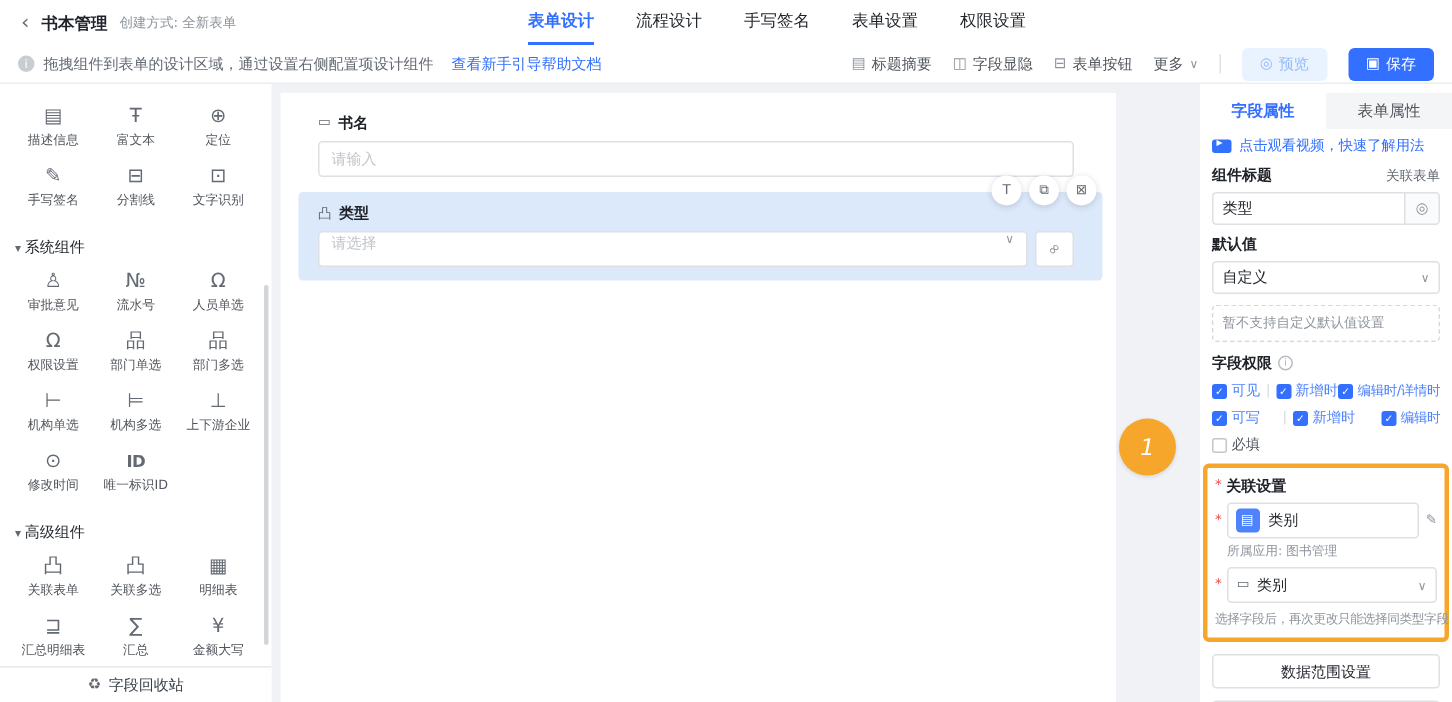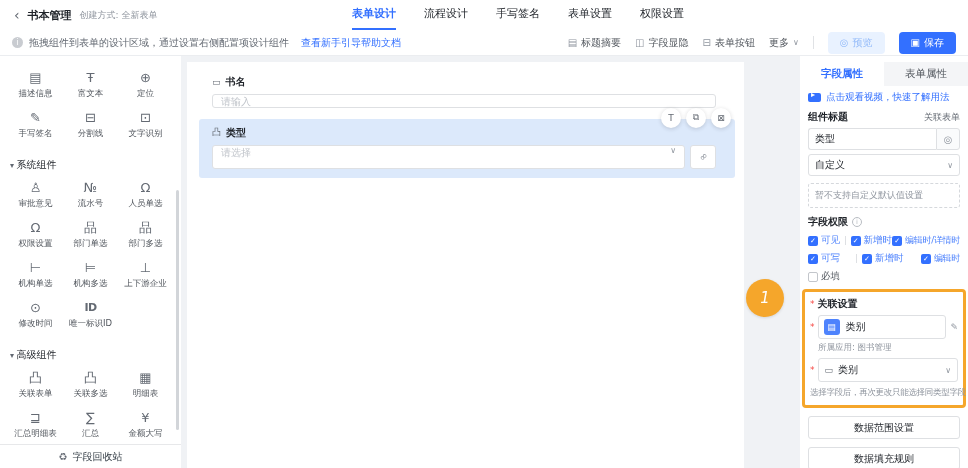--- a/index.html
+++ b/index.html
@@ -40,21 +40,21 @@
   .sect { font-size:10px; color:#1f2329; padding:8px 2px 8px 2px; cursor:pointer; }
   .sect::before { content:"▾ "; font-size:8px; color:#646a73; }
   .sb-thumb { position:absolute; right:2px; top:134px; width:3px; height:240px; background:#d2d5d9; border-radius:2px; }
   .recycle { position:absolute; left:0; right:0; bottom:0; height:24px; background:#fff; border-top:1px solid #e7e8ea; display:flex; align-items:center; justify-content:center; gap:5px; font-size:10px; color:#374049; cursor:pointer; }
   .recycle .ic { font-size:10px; color:#646a73; }
 
   
   .canvas { position:absolute; top:62px; left:187px; width:557px; bottom:0; background:#fff; padding:13px 28px 0 25px; }
   .f-label { display:flex; align-items:center; gap:5px; font-size:10px; font-weight:600; color:#1f2329; height:14px; }
   .f-label .fic { font-size:9px; color:#646a73; font-weight:normal; }
-  .f-input { margin-top:5px; width:100%; height:14px; border:1px solid #dee0e3; border-radius:3px; background:#fff; padding:0 8px; font-size:10px; color:#1f2329; font-family:inherit; outline:none; }
+  .f-input { margin-top:5px; width:100%; height:24px; border:1px solid #dee0e3; border-radius:3px; background:#fff; padding:0 8px; font-size:10px; color:#1f2329; font-family:inherit; outline:none; }
   .f-input::placeholder { color:#c1c5cb; }
   .sel-block { position:relative; margin:10px -19px 0 -13px; background:#dce9fb; border-radius:3px; padding:7px 19px 9px 13px; }
   .sel-row { margin-top:5px; display:flex; gap:5px; }
   .f-select { flex:1; height:24px; border:1px solid #dee0e3; border-radius:3px; background:#fff; display:flex; align-items:flex-start; padding:0 8px; font-size:10px; color:#c1c5cb; cursor:pointer; }
   .f-select .ph { flex:1; }
   .f-select .chev { font-size:8px; }
   .addon { width:26px; height:24px; border:1px solid #dee0e3; border-radius:3px; background:#fff; display:flex; align-items:center; justify-content:center; cursor:pointer; }
   .linkic { display:inline-block; font-size:10px; color:#8f959e; transform:rotate(-45deg); }
   .fabs { position:absolute; top:-11px; right:4px; display:flex; gap:5px; }
   .fab { width:20px; height:20px; border-radius:50%; background:#fff; box-shadow:0 1px 4px rgba(31,35,41,.18); display:flex; align-items:center; justify-content:center; font-size:9px; color:#646a73; cursor:pointer; }
@@ -321,20 +321,23 @@
       <span class="b">组件标题</span>
       <span class="lbl-right">关联表单</span>
     </div>
     <div class="inp-group">
       <input class="i-input" type="text" value="类型" style="">
       <span class="i-addon">
         <span>◎</span>
       </span>
     </div>
 
+    <div class="lbl-row">
+      <span class="b">默认值</span>
+    </div>
     <div class="i-select">
       <span class="flex1">自定义</span>
       <span class="chev">∨</span>
     </div>
     <div class="dash-note">暂不支持自定义默认值设置</div>
 
     <div class="perm-head">
       <span class="b" style="font-size:10px">字段权限</span>
       <span class="info-o">i</span>
     </div>

